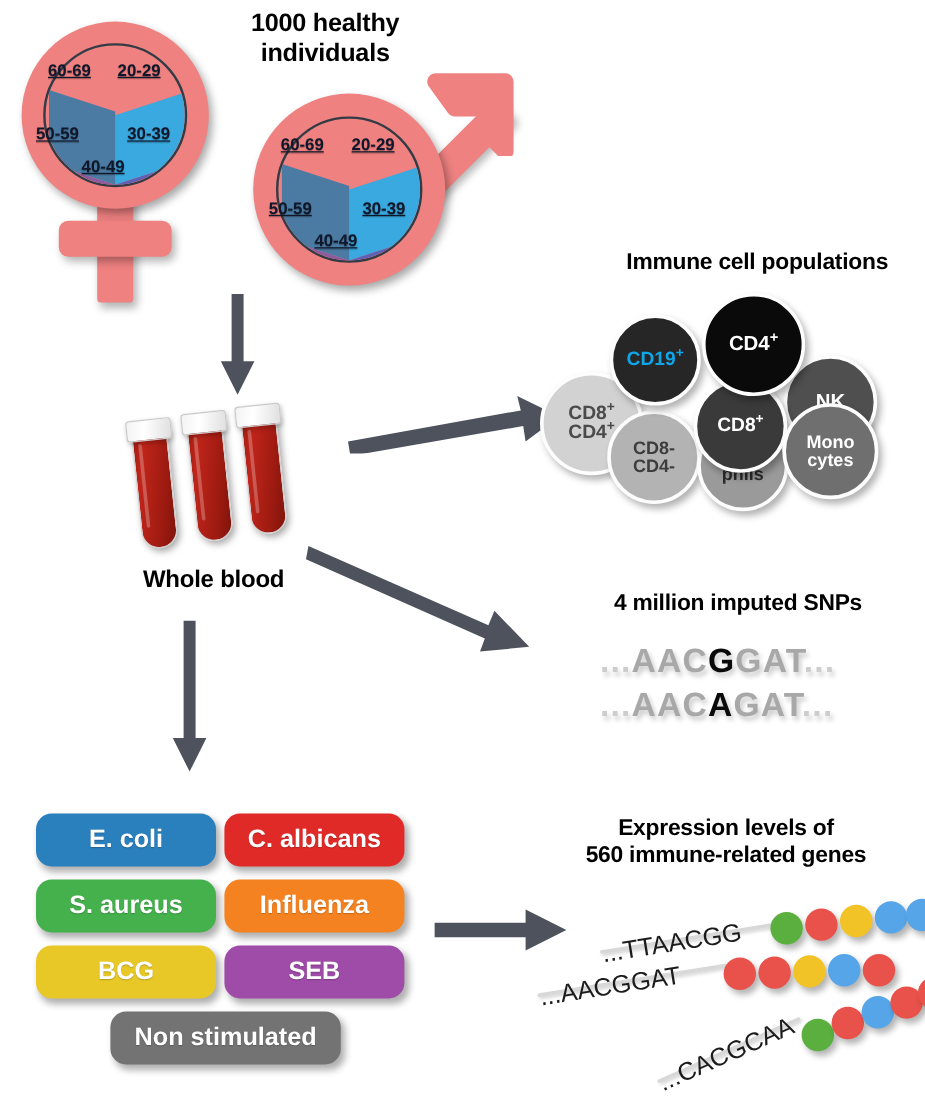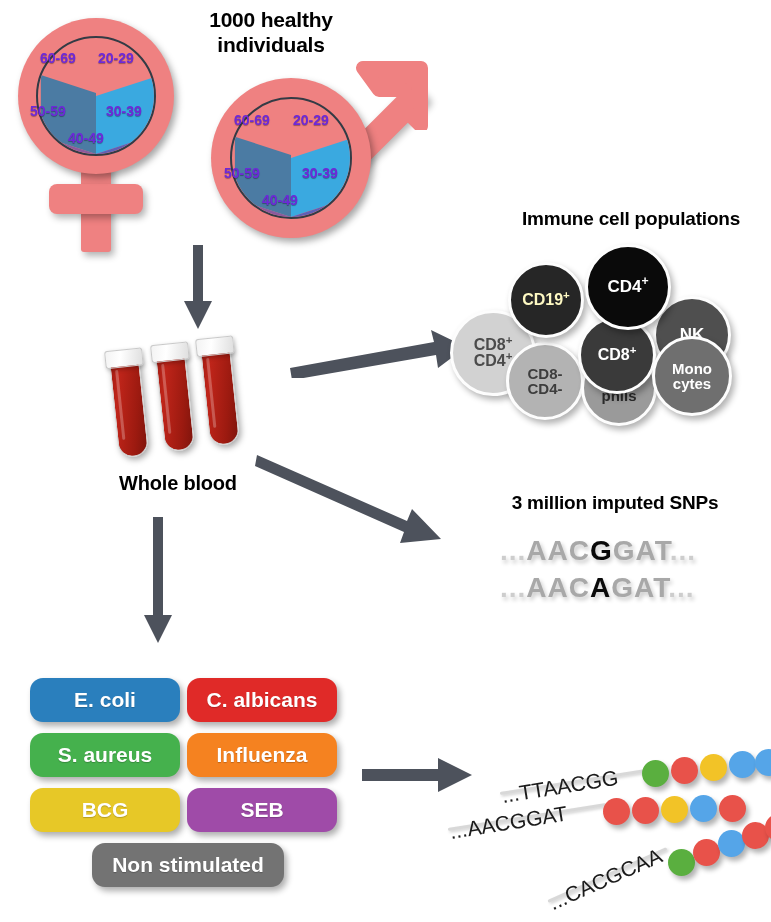--- a/index.html
+++ b/index.html
@@ -14,22 +14,22 @@
 
   
   .sym{position:absolute;}
   .sym .ring{position:absolute;border-radius:50%;background:#ef8181;
              box-shadow:3px 4px 7px rgba(0,0,0,0.35);}
   .sym .pieWrap{position:absolute;border-radius:50%;overflow:hidden;
                 border:2px solid #333b45;box-sizing:border-box;}
   .pie{position:absolute;left:0;top:0;width:100%;height:100%;border-radius:50%;}
   .slice{position:absolute;left:50%;top:50%;width:50%;height:50%;
          transform-origin:0% 100%;}
-  .pielabel{position:absolute;color:#6d28d9;font-weight:bold;white-space:nowrap;
-            text-shadow:0 1px 1px rgba(0,0,0,.35);}
+  .pielabel{position:absolute;color:#0f172a;font-weight:bold;white-space:nowrap;
+            text-shadow:0 1px 1px rgba(0,0,0,.35);text-decoration:underline;}
 
   
   .fstem{position:absolute;background:#ef8181;box-shadow:3px 4px 7px rgba(0,0,0,0.3);}
   .fstem.v{border-radius:3px;}
   .fstem.h{border-radius:8px;}
 
   
   .mshaft{position:absolute;background:#ef8181;box-shadow:3px 4px 7px rgba(0,0,0,0.3);}
   .mhead{position:absolute;}
 
@@ -176,21 +176,21 @@
       <div>
         <div>
           <span>CD8</span><sup>+</sup>
         </div>
         <div>
           <span>CD4</span><sup>+</sup>
         </div>
       </div>
     </div>
 
-    <div class="cell" style="left:58px;top:22px;width:76px;height:76px;background:#262626;color:#fef9c3;font-size:16px;z-index:3;">
+    <div class="cell" style="left:58px;top:22px;width:76px;height:76px;background:#262626;color:#0ea5e9;font-size:16px;z-index:3;">
       <div>
         <span>CD19</span><sup>+</sup>
       </div>
     </div>
 
     <div class="cell" style="left:135px;top:4px;width:86px;height:86px;background:#0a0a0a;color:#ffffff;font-size:17px;z-index:5;">
       <div>
         <span>CD4</span><sup>+</sup>
       </div>
     </div>
@@ -220,21 +220,21 @@
     </div>
 
     <div class="cell" style="left:202px;top:96px;width:80px;height:80px;background:#6f6f6f;color:#ffffff;font-size:15px;z-index:4;">
       <div>
         <div>Mono</div>
         <div>cytes</div>
       </div>
     </div>
   </div>
 
-  <div class="abs heading" style="left:470px;top:492px;width:290px;font-size:19px;">3 million imputed SNPs</div>
+  <div class="abs heading" style="left:470px;top:492px;width:290px;font-size:19px;">4 million imputed SNPs</div>
 
   <div class="snpLine" style="left:500px;top:572px;font-size:28px;letter-spacing:1px;">
     <span class="dim">...</span><span class="mid">AAC</span><span class="hot">A</span><span class="mid">GAT</span><span class="dim">...</span>
   </div>
 
   <div class="snpLine" style="left:500px;top:535px;font-size:28px;letter-spacing:1px;">
     <span class="dim">...</span><span class="mid">AAC</span><span class="hot">G</span><span class="mid">GAT</span><span class="dim">...</span>
   </div>
 
   <svg class="abs" style="left:140px;top:517px;" width="36" height="128" viewBox="0 0 36 128">
@@ -265,20 +265,24 @@
 
     <div class="stim" style="left:62px;top:165px;width:192px;height:44px;background:#737373;font-size:21px;">
         <span>Non stimulated</span>
       </div>
   </div>
 
   <svg class="abs" style="left:362px;top:756px;" width="112" height="40" viewBox="0 0 112 40">
     <path class="arrowG" d="M0 13 L76 13 L76 2 L110 19 L76 36 L76 25 L0 25 Z"></path>
   </svg>
 
+  <div class="abs heading" style="left:442px;top:680px;width:326px;font-size:19px;">
+    <div>Expression levels of</div>
+    <div>560 immune-related genes</div>
+  </div>
 
   <div class="abs" style="left:440px;top:740px;width:331px;height:180px;">
 
     <div class="strandBar" style="left:60px;top:52px;width:146px;transform:rotate(-9deg);"></div>
     <div class="strandTxt" style="left:62px;top:44px;font-size:21px;transform:rotate(-9deg);">...TTAACGG</div>
     <div class="bead" style="left:202px;top:20px;width:27px;height:27px;background:#5aaf3f;"></div>
     <div class="bead" style="left:231px;top:17px;width:27px;height:27px;background:#e8524a;"></div>
     <div class="bead" style="left:260px;top:14px;width:27px;height:27px;background:#f2c327;"></div>
     <div class="bead" style="left:289px;top:11px;width:27px;height:27px;background:#55a5e8;"></div>
     <div class="bead" style="left:315px;top:9px;width:27px;height:27px;background:#55a5e8;"></div>

